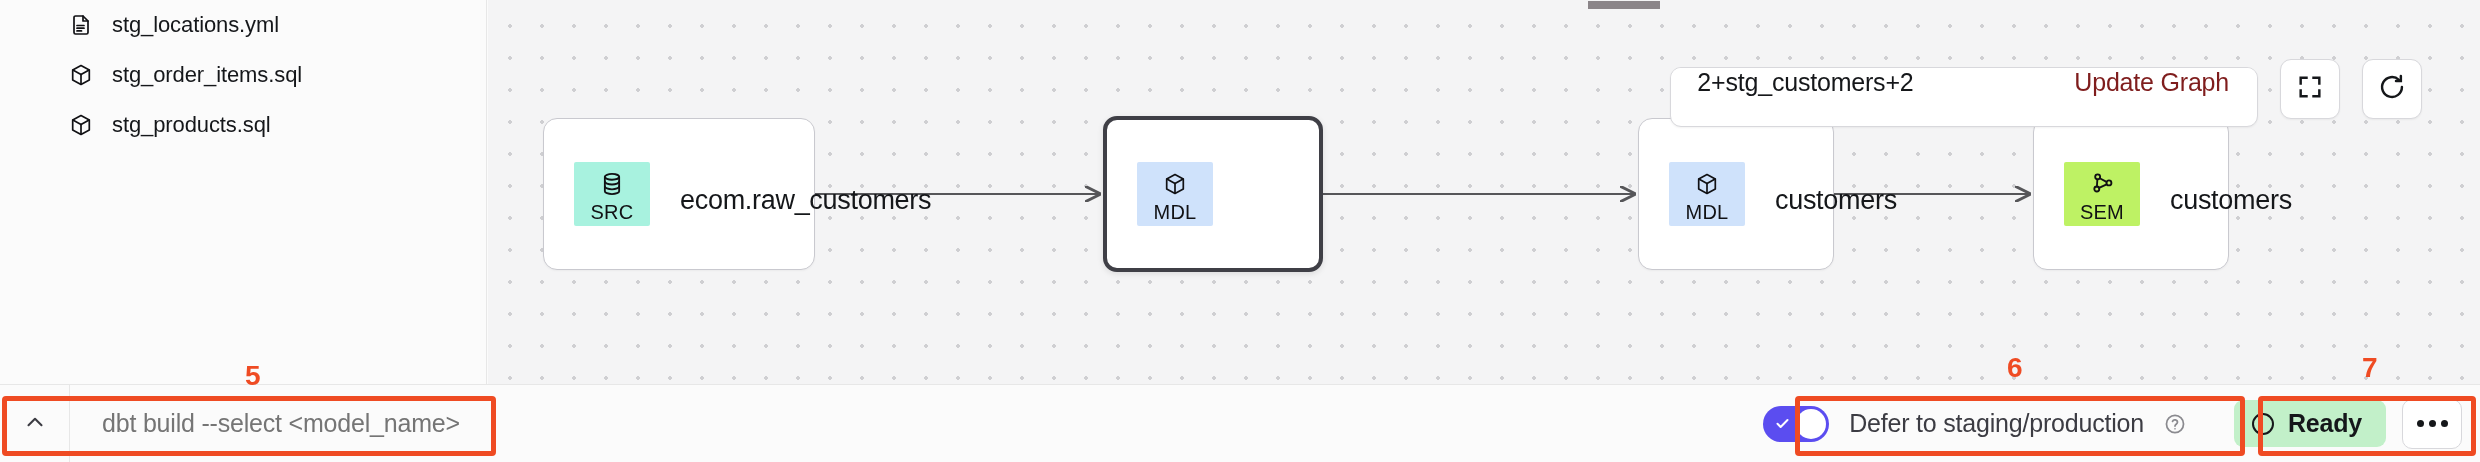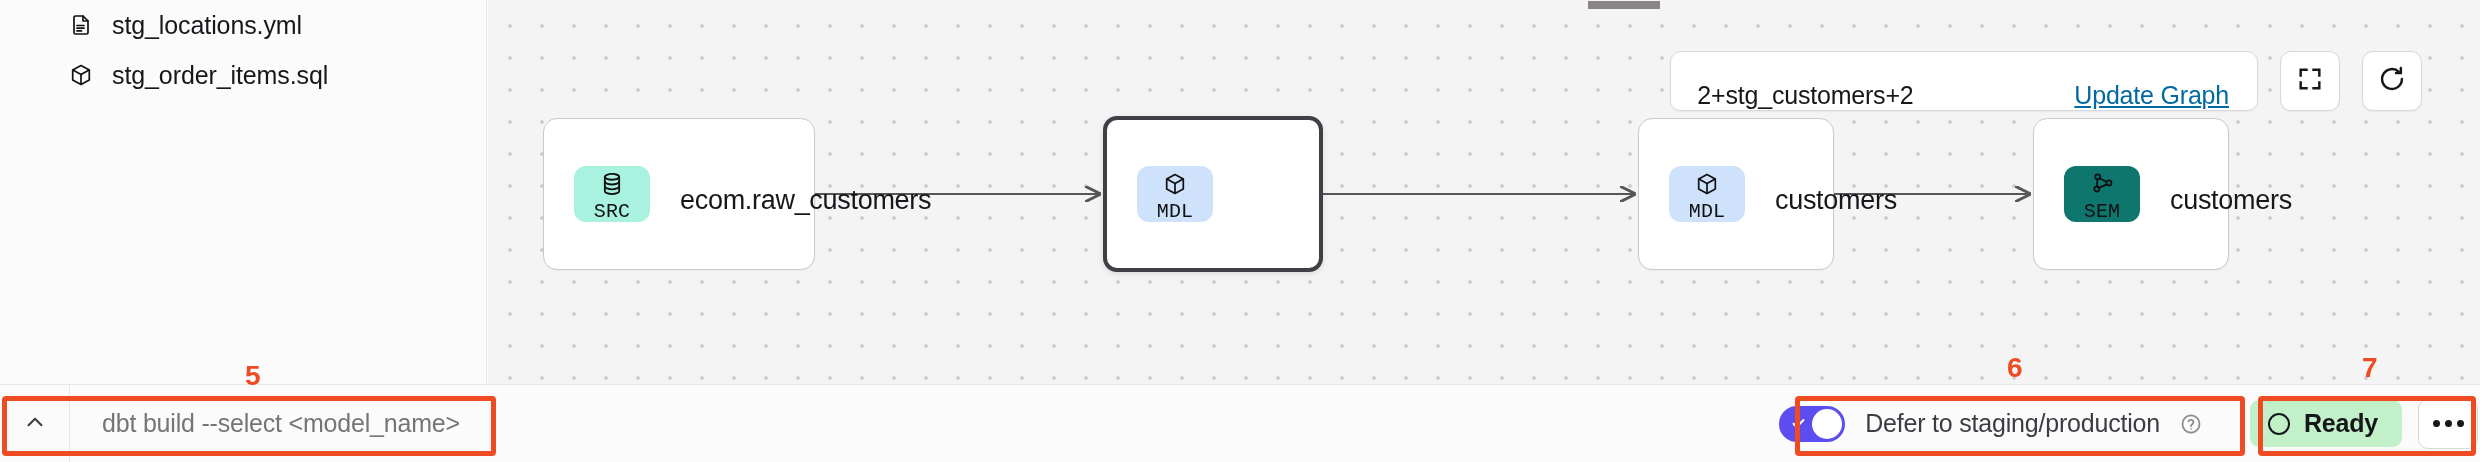--- a/index.html
+++ b/index.html
@@ -35,21 +35,21 @@
     cursor: pointer;
   }
   .file-icon {
     width: 26px; height: 26px;
     flex: 0 0 26px;
     display: flex; align-items: center; justify-content: center;
     color: #1c1c1c;
   }
   .file-icon svg { display:block; }
   .file-label {
-    font-size: 25px;
+    font-size: 22px;
     color: #15171a;
     letter-spacing: -0.1px;
     white-space: nowrap;
   }
 
   
   .canvas-area {
     position: absolute;
     left: 488px; top: 0;
     width: 1992px; height: 384px;
@@ -79,51 +79,51 @@
   .graph-toolbar {
     position: absolute;
     right: 58px; top: 51px;
     display: flex;
     align-items: center;
     gap: 22px;
     z-index: 8;
   }
   .select-group {
     display: flex;
-    align-items: flex-end;
+    align-items: flex-start;
     background: #ffffff;
     border: 1px solid #d8d8dc;
     border-radius: 11px;
     height: 60px;
     box-shadow: 0 1px 2px rgba(0,0,0,0.05);
     overflow: hidden;
+    margin-top: 16px;
   }
   .select-input {
     display: flex; align-items: center;
     padding: 0 26px;
     min-width: 330px;
     font-size: 25px;
     color: #15171a;
     background: #ffffff;
     border: none;
     outline: none;
     font-family: "Liberation Sans", sans-serif;
     letter-spacing: -0.2px;
   }
   .select-divider { width: 1px; background: #e2e2e6; }
   .update-btn {
     display: flex; align-items: center;
     padding: 0 28px;
     font-size: 25px;
-    color: #0369a1;
+    color: #7f1d1d;
     background: #ffffff;
     cursor: pointer;
     white-space: nowrap;
     letter-spacing: -0.2px;
-    text-decoration: underline;
   }
   .icon-btn {
     width: 60px; height: 60px;
     background: #ffffff;
     border: 1px solid #d8d8dc;
     border-radius: 11px;
     display: flex; align-items: center; justify-content: center;
     cursor: pointer;
     box-shadow: 0 1px 2px rgba(0,0,0,0.05);
     color: #15171a;
@@ -148,29 +148,28 @@
     box-shadow: 0 1px 2px rgba(0,0,0,0.04);
     z-index: 4;
   }
   .node.selected {
     border: 4px solid #3f3f46;
     top: 116px;
     height: 156px;
     box-shadow: 0 2px 6px rgba(0,0,0,0.10);
   }
   .node-badge {
-    width: 76px; height: 56px;
-    border-radius: 12px;
+    width: 76px; height: 64px;
+    border-radius: 2px;
     display: flex;
     flex-direction: column;
     align-items: center;
     justify-content: center;
     gap: 1px;
     flex: 0 0 76px;
-    font-family: Liberation Mono, monospace;
   }
   .node-badge .badge-glyph { height: 34px; display:flex; align-items:center; }
   .node-badge .badge-text {
     font-size: 20px;
     font-weight: 400;
     color: #111114;
     letter-spacing: 0.2px;
     line-height: 1;
   }
   .node-title {
@@ -216,21 +215,21 @@
     outline: none;
     font-family: "Liberation Sans", sans-serif;
     letter-spacing: -0.2px;
     cursor: text;
   }
   .bottom-spacer { flex: 1; }
   .bottom-right {
     display: flex;
     align-items: center;
     gap: 0;
-    padding-right: 2px;
+    padding-right: 18px;
   }
   .defer-group {
     display: flex;
     align-items: center;
     gap: 20px;
     padding: 0 26px 0 22px;
     height: 78px;
   }
   .toggle {
     width: 66px; height: 36px;
@@ -349,20 +348,30 @@
         </div>
         <div class="file-item">
           <span class="file-icon">
             <svg width="24" height="24" viewBox="0 0 24 24" xmlns="http://www.w3.org/2000/svg" fill="none" stroke="#111114" stroke-width="1.7" stroke-linecap="round" stroke-linejoin="round">
         <path d="M12 2.6 20.3 7v10L12 21.4 3.7 17V7z"></path>
         <path d="M3.9 7.1 12 11.6l8.1-4.5"></path>
               <path d="M12 11.6V21.2"></path>
             </svg>
           </span>
           <span class="file-label">stg_order_items.sql</span>
+        </div>
+        <div class="file-item">
+          <span class="file-icon">
+            <svg width="24" height="24" viewBox="0 0 24 24" xmlns="http://www.w3.org/2000/svg" fill="none" stroke="#111114" stroke-width="1.7" stroke-linecap="round" stroke-linejoin="round">
+        <path d="M12 2.6 20.3 7v10L12 21.4 3.7 17V7z"></path>
+        <path d="M3.9 7.1 12 11.6l8.1-4.5"></path>
+              <path d="M12 11.6V21.2"></path>
+            </svg>
+          </span>
+          <span class="file-label">stg_products.sql</span>
         </div>
       </div>
   </div>
 
   <div class="canvas-area">
 
     <div class="h-scrollbar-track">
       <div class="h-scrollbar-thumb"></div>
     </div>
 
@@ -437,21 +446,21 @@
         <path d="M12 2.6 20.3 7v10L12 21.4 3.7 17V7z"></path>
         <path d="M3.9 7.1 12 11.6l8.1-4.5"></path>
                   <path d="M12 11.6V21.2"></path>
                 </svg>
               </span>
               <span class="badge-text">MDL</span>
             </div>
             <span class="node-title">customers</span>
           </div>
           <div class="node" style="left: 1545px; width: 196px;">
-            <div class="node-badge" style="background:#0f766e">
+            <div class="node-badge" style="background:#bef264">
               <span class="badge-glyph">
                 <svg width="26" height="26" viewBox="0 0 24 24" xmlns="http://www.w3.org/2000/svg" fill="none" stroke="#111114" stroke-width="1.7" stroke-linecap="round" stroke-linejoin="round">
         <circle cx="8" cy="5.4" r="2.3"></circle>
                   <circle cx="18.4" cy="11" r="2.3"></circle>
                   <circle cx="7.2" cy="16.6" r="2.3"></circle>
         <path d="M9.9 6.7l6.3 3.3"></path>
                   <path d="M7.7 7.7l-0.4 6.6"></path>
                   <path d="M9.3 15.5l7-3.2"></path>
                 </svg>
               </span>

